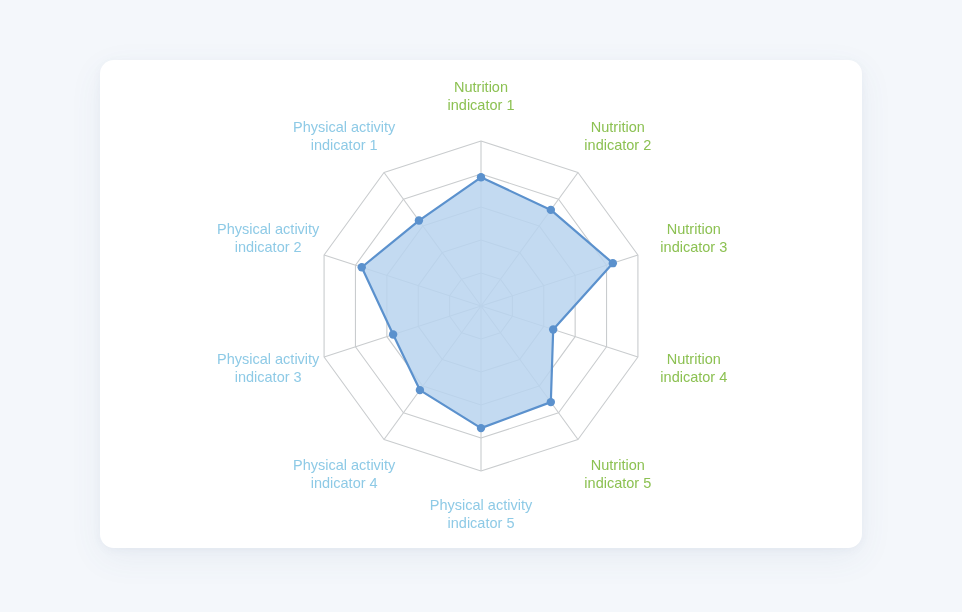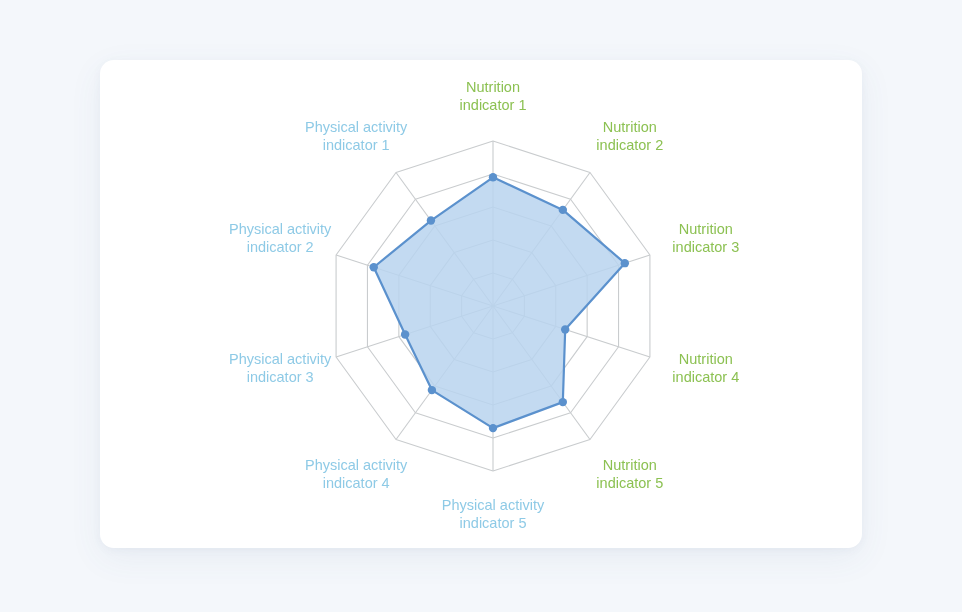--- a/index.html
+++ b/index.html
@@ -25,21 +25,21 @@
     top: 60px;
     width: 762px;
     height: 488px;
     background: #ffffff;
     border-radius: 14px;
     box-shadow: 0 10px 34px rgba(70, 100, 140, 0.07),
                 0 2px 8px rgba(70, 100, 140, 0.05);
   }
   .chart-area {
     position: absolute;
-    left: 12px;
+    left: 0;
     top: 0;
     width: 762px;
     height: 488px;
   }
   svg.radar {
     display: block;
     width: 762px;
     height: 488px;
   }
   .axis-line {

